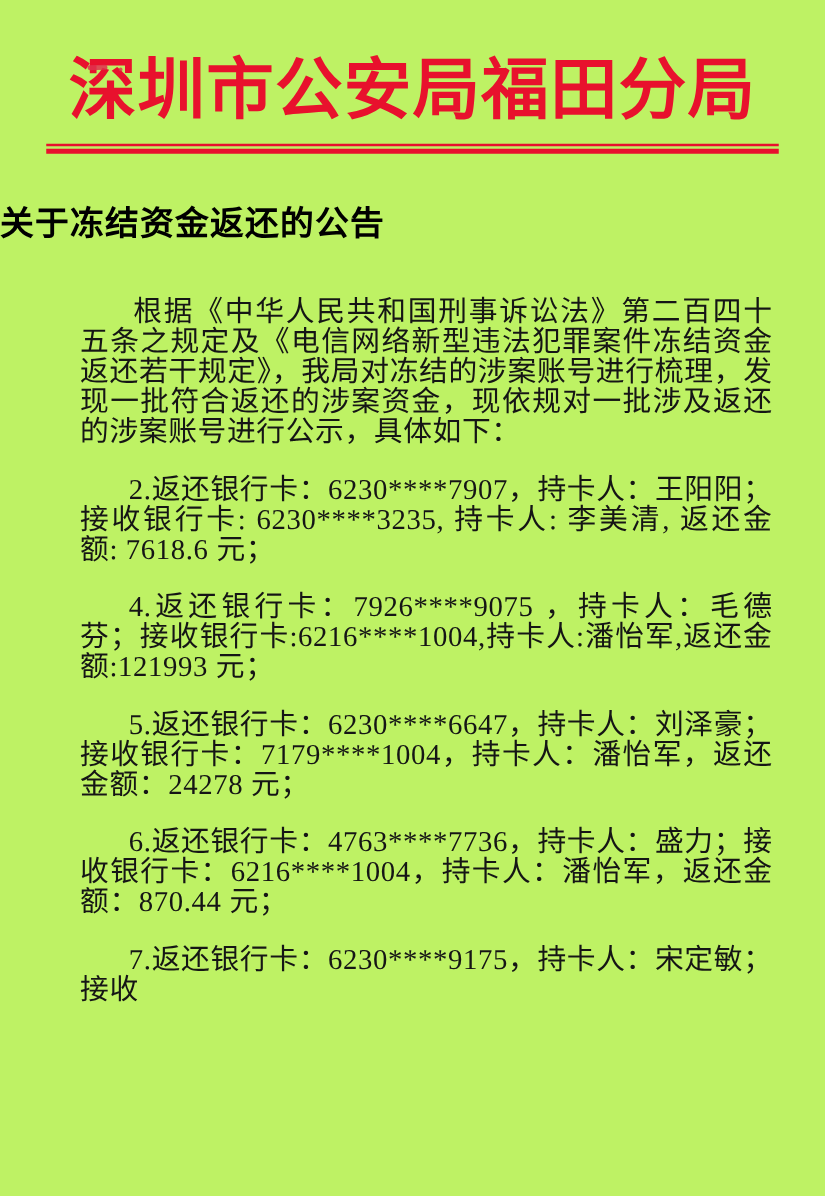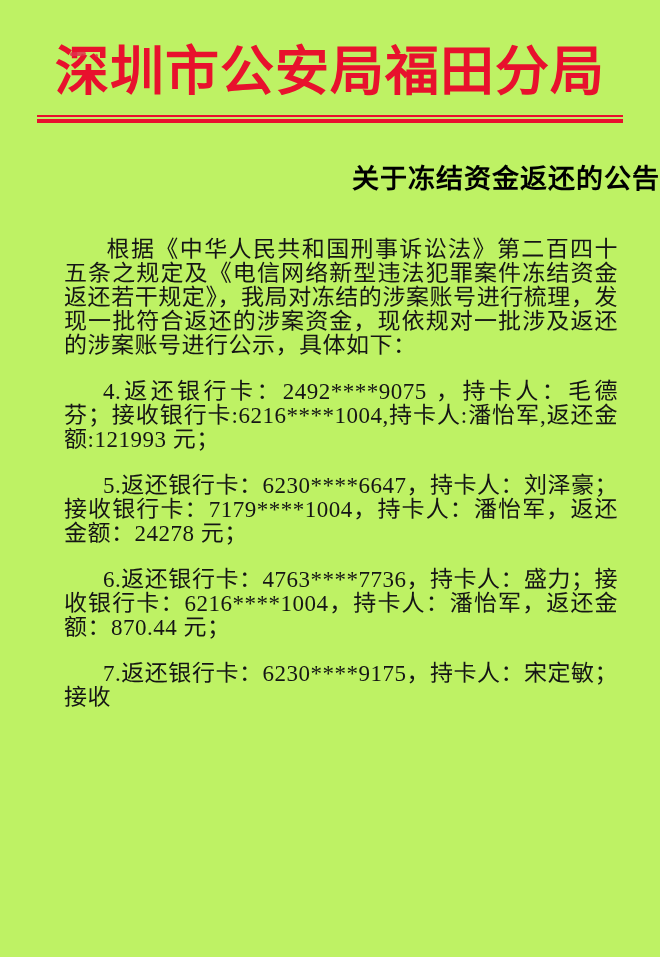--- a/index.html
+++ b/index.html
@@ -50,21 +50,21 @@
     left: 95px; top: 54px;
     width: 3px; height: 3px;
     background: #e0314f;
     border-radius: 50%;
     opacity: 0.8;
   }
 
   
   .doc-title {
     margin: 40px 0 0 0;
-    text-align: right;
+    text-align: left;
     font-size: 27px;
     line-height: 32px;
     font-weight: 700;
     color: #000000;
     letter-spacing: 1px;
   }
 
   
   .doc-body {
     margin: 43px 42px 0 64px; 
@@ -104,19 +104,20 @@
       <div class="rule-gap"></div>
       <div class="rule-thick"></div>
     </div>
   </header>
 
   <h2 class="doc-title">关于冻结资金返还的公告</h2>
 
   <main class="doc-body">
     <p class="intro">根据《中华人民共和国刑事诉讼法》第二百四十五条之规定及《电信网络新型违法犯罪案件冻结资金返还若干规定》，我局对冻结的涉案账号进行梳理，发现一批符合返还的涉案资金，现依规对一批涉及返还的涉案账号进行公示，具体如下：</p>
 
-    <p class="item">4.返还银行卡：2492****9075 ，持卡人：毛德芬；接收银行卡:6216****1004,持卡人:潘怡军,返还金额:121993 元；</p>
+    <p class="item">2.返还银行卡：6230****7907，持卡人：王阳阳；接收银行卡: 6230****3235, 持卡人: 李美清, 返还金额: 7618.6 元；</p>
+    <p class="item">4.返还银行卡：7926****9075 ，持卡人：毛德芬；接收银行卡:6216****1004,持卡人:潘怡军,返还金额:121993 元；</p>
     <p class="item">5.返还银行卡：6230****6647，持卡人：刘泽豪；接收银行卡：7179****1004，持卡人：潘怡军，返还金额：24278 元；</p>
     <p class="item">6.返还银行卡：4763****7736，持卡人：盛力；接收银行卡：6216****1004，持卡人：潘怡军，返还金额：870.44 元；</p>
     <p class="item">7.返还银行卡：6230****9175，持卡人：宋定敏；接收</p>
   </main>
 
 </div>
 
 </body></html>

